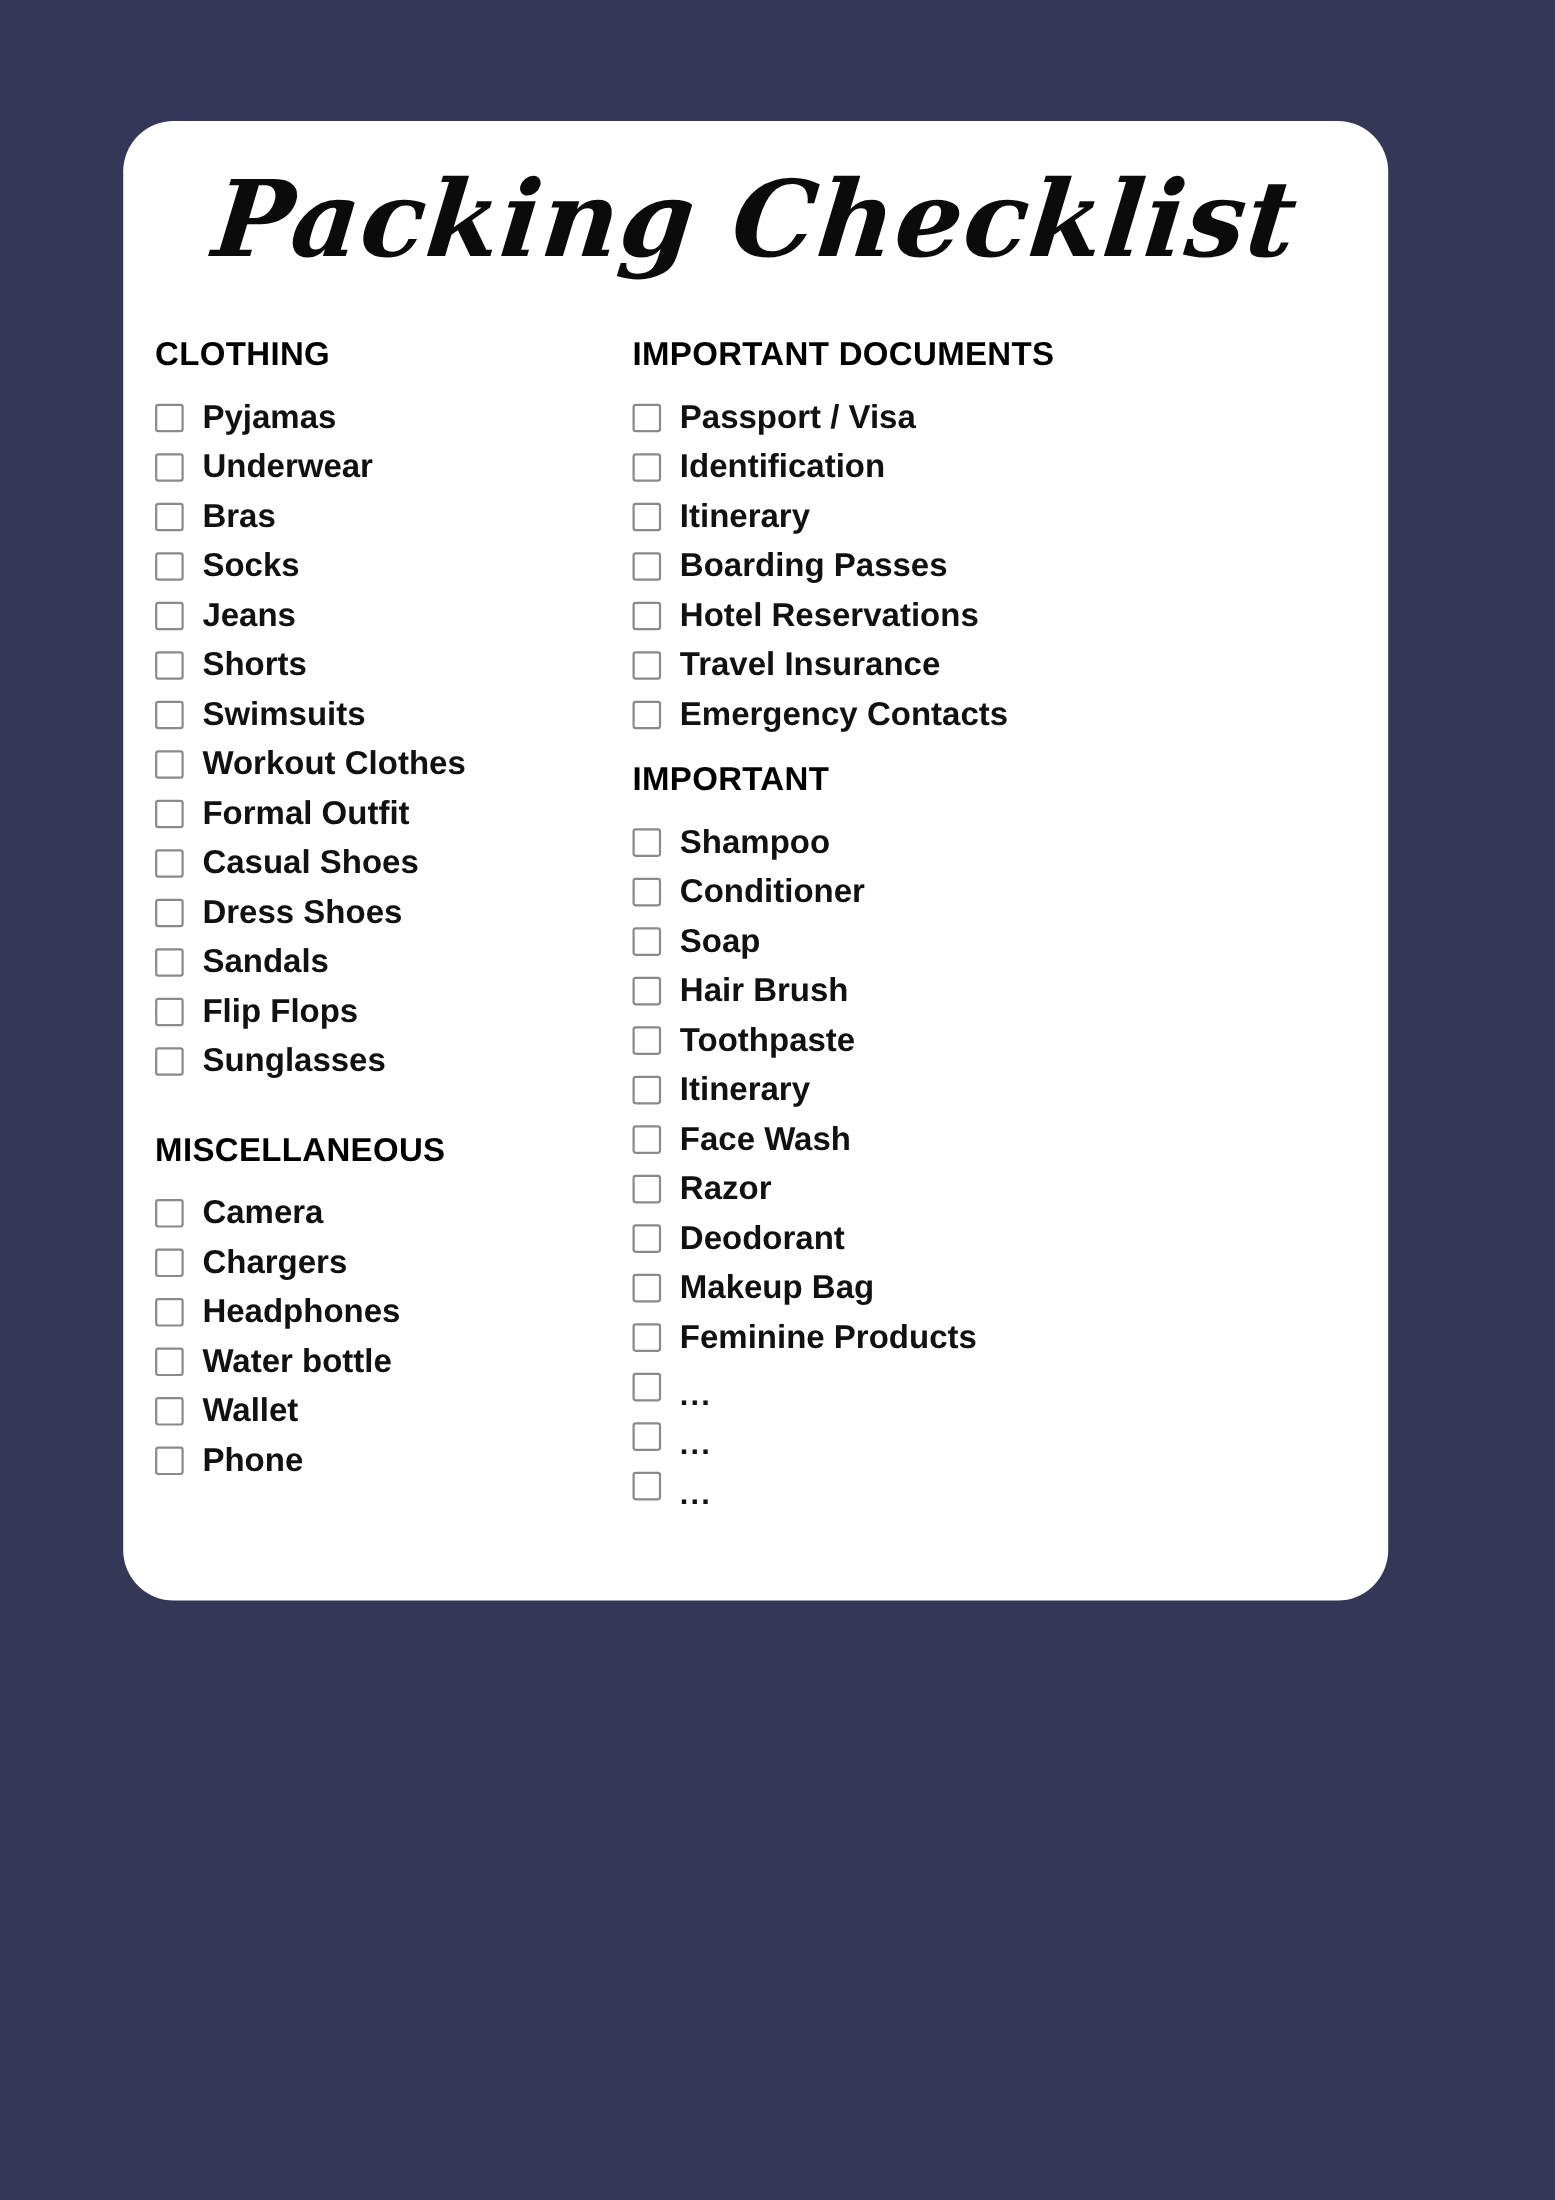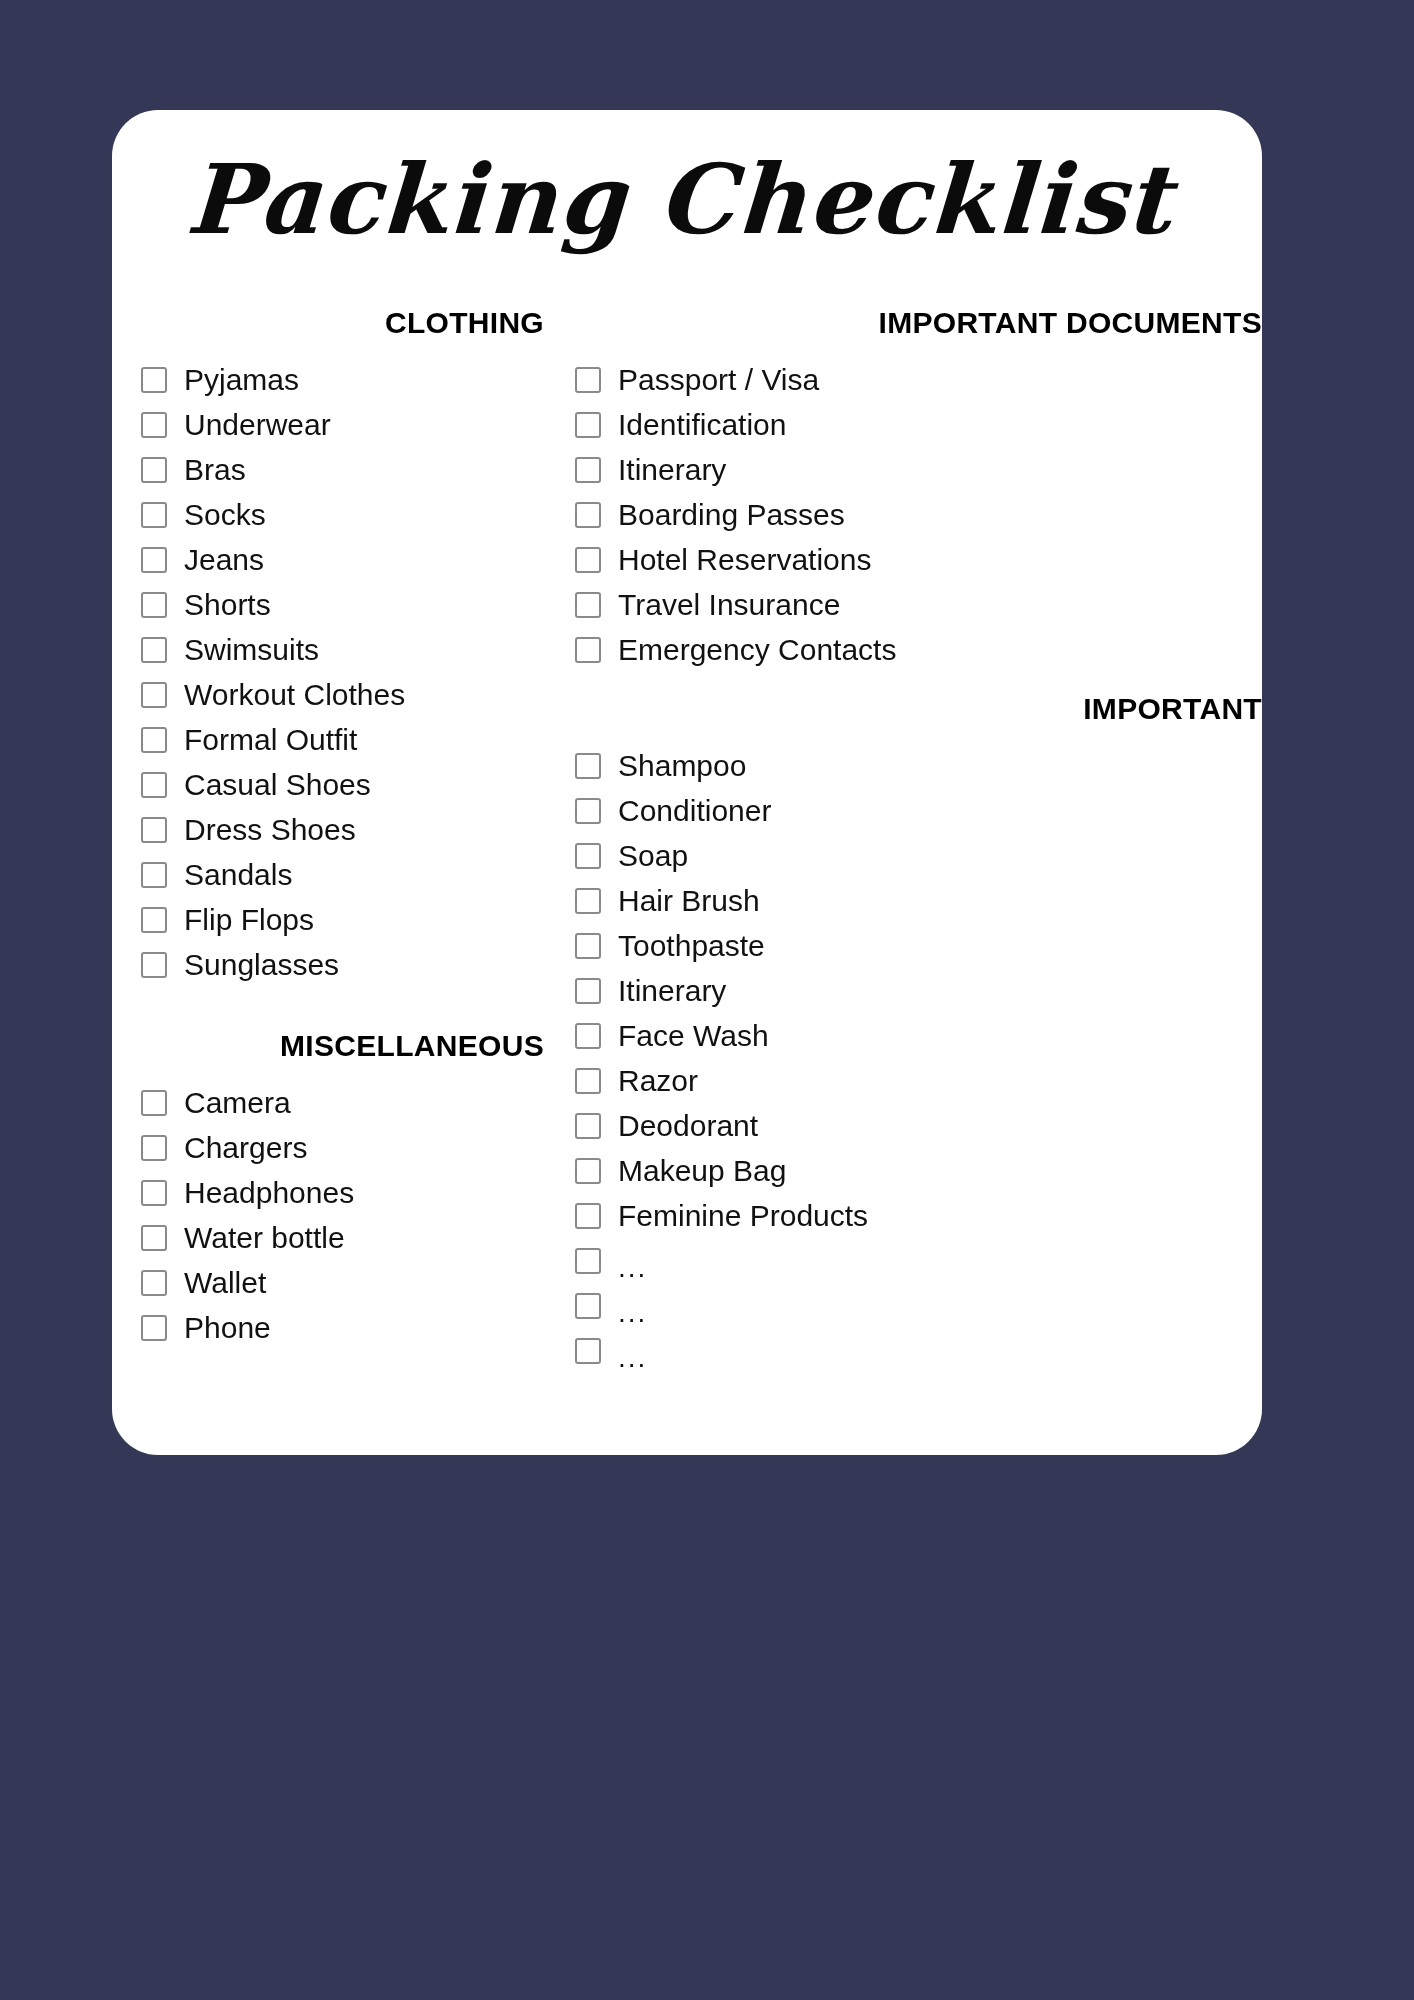--- a/index.html
+++ b/index.html
@@ -45,21 +45,20 @@
     transform: skewX(-6deg);
     white-space: nowrap;
   }
   .columns {
     position: absolute;
     left: 0;
     top: 196px;
     width: 1258px;
     display: flex;
     flex-direction: row;
-    text-align: right;
   }
   .col {
     box-sizing: border-box;
   }
   .col-left {
     width: 432px;
     padding-left: 29px;
   }
   .col-right {
     width: 718px;
@@ -91,21 +90,21 @@
     width: 26px;
     height: 26px;
     border: 2px solid #8a8a8a;
     border-radius: 3px;
     background: #ffffff;
     box-sizing: border-box;
   }
   .item-label {
     margin-left: 17px;
     font-family: "Liberation Sans", sans-serif;
-    font-weight: 400;
+    font-weight: 700;
     font-size: 30px;
     color: #111111;
     line-height: 1;
     white-space: nowrap;
   }
   .item-label.placeholder {
     letter-spacing: 2px;
     position: relative;
     top: 7px;
     font-size: 28px;

